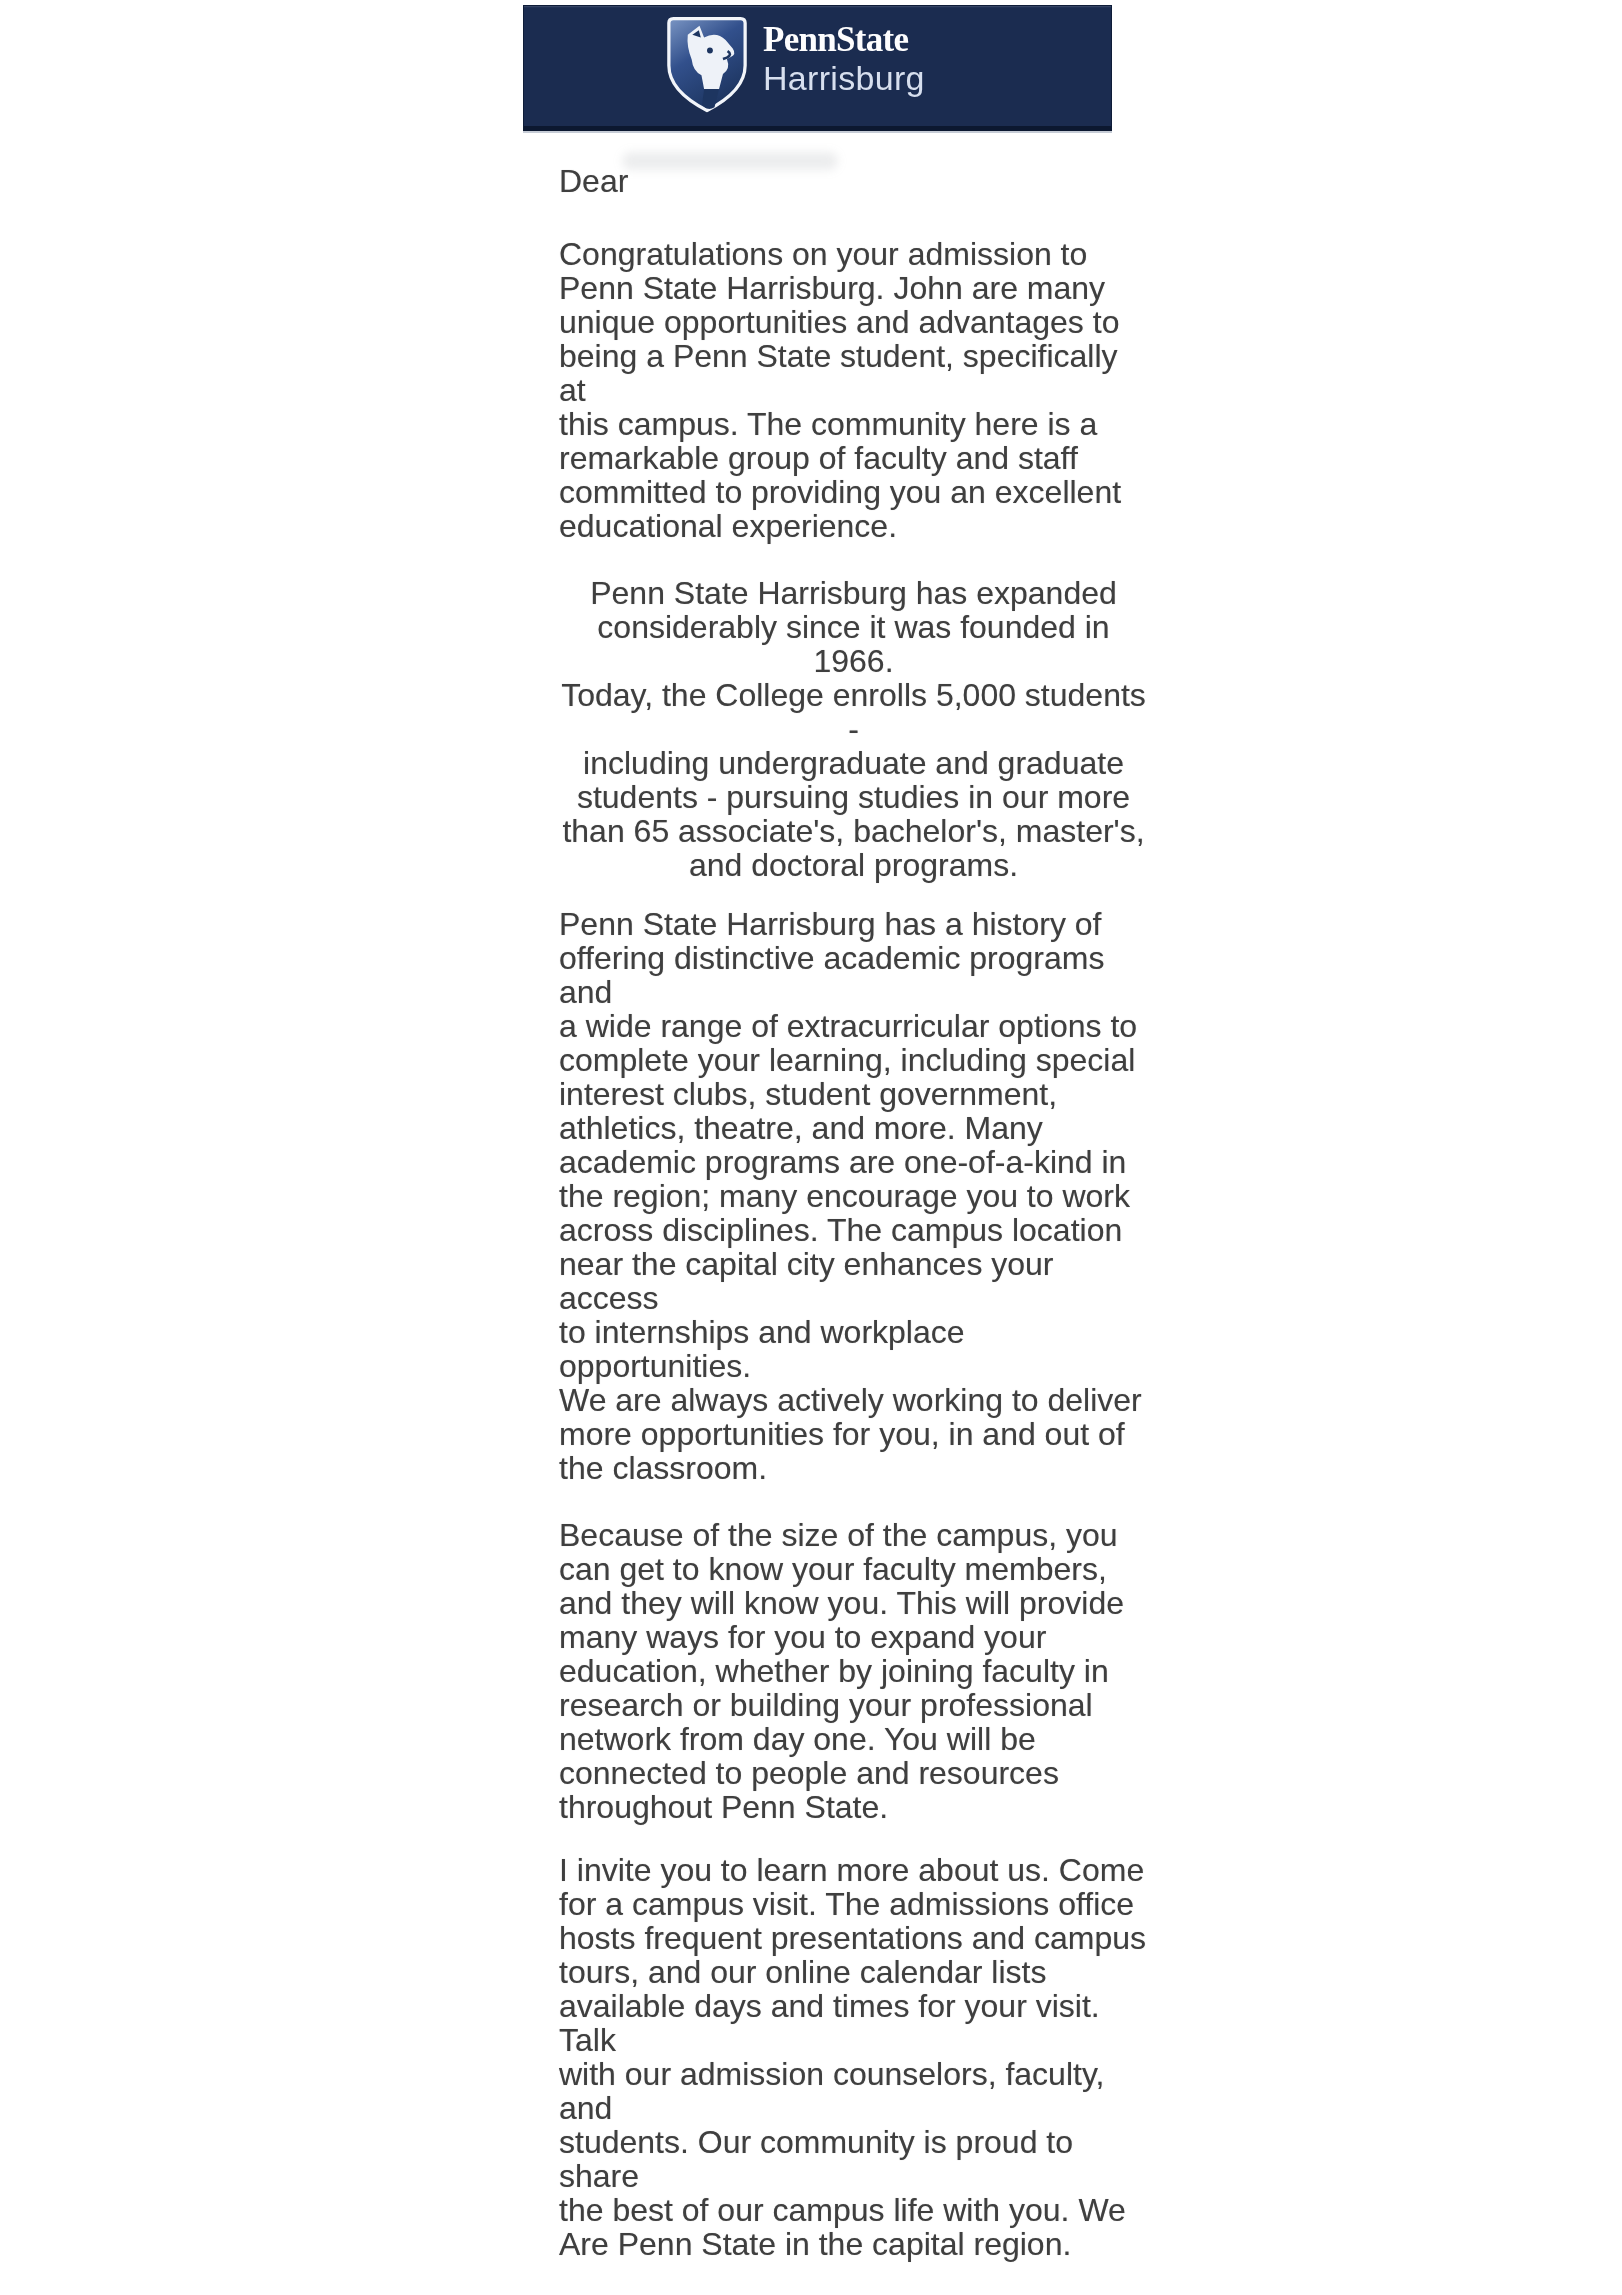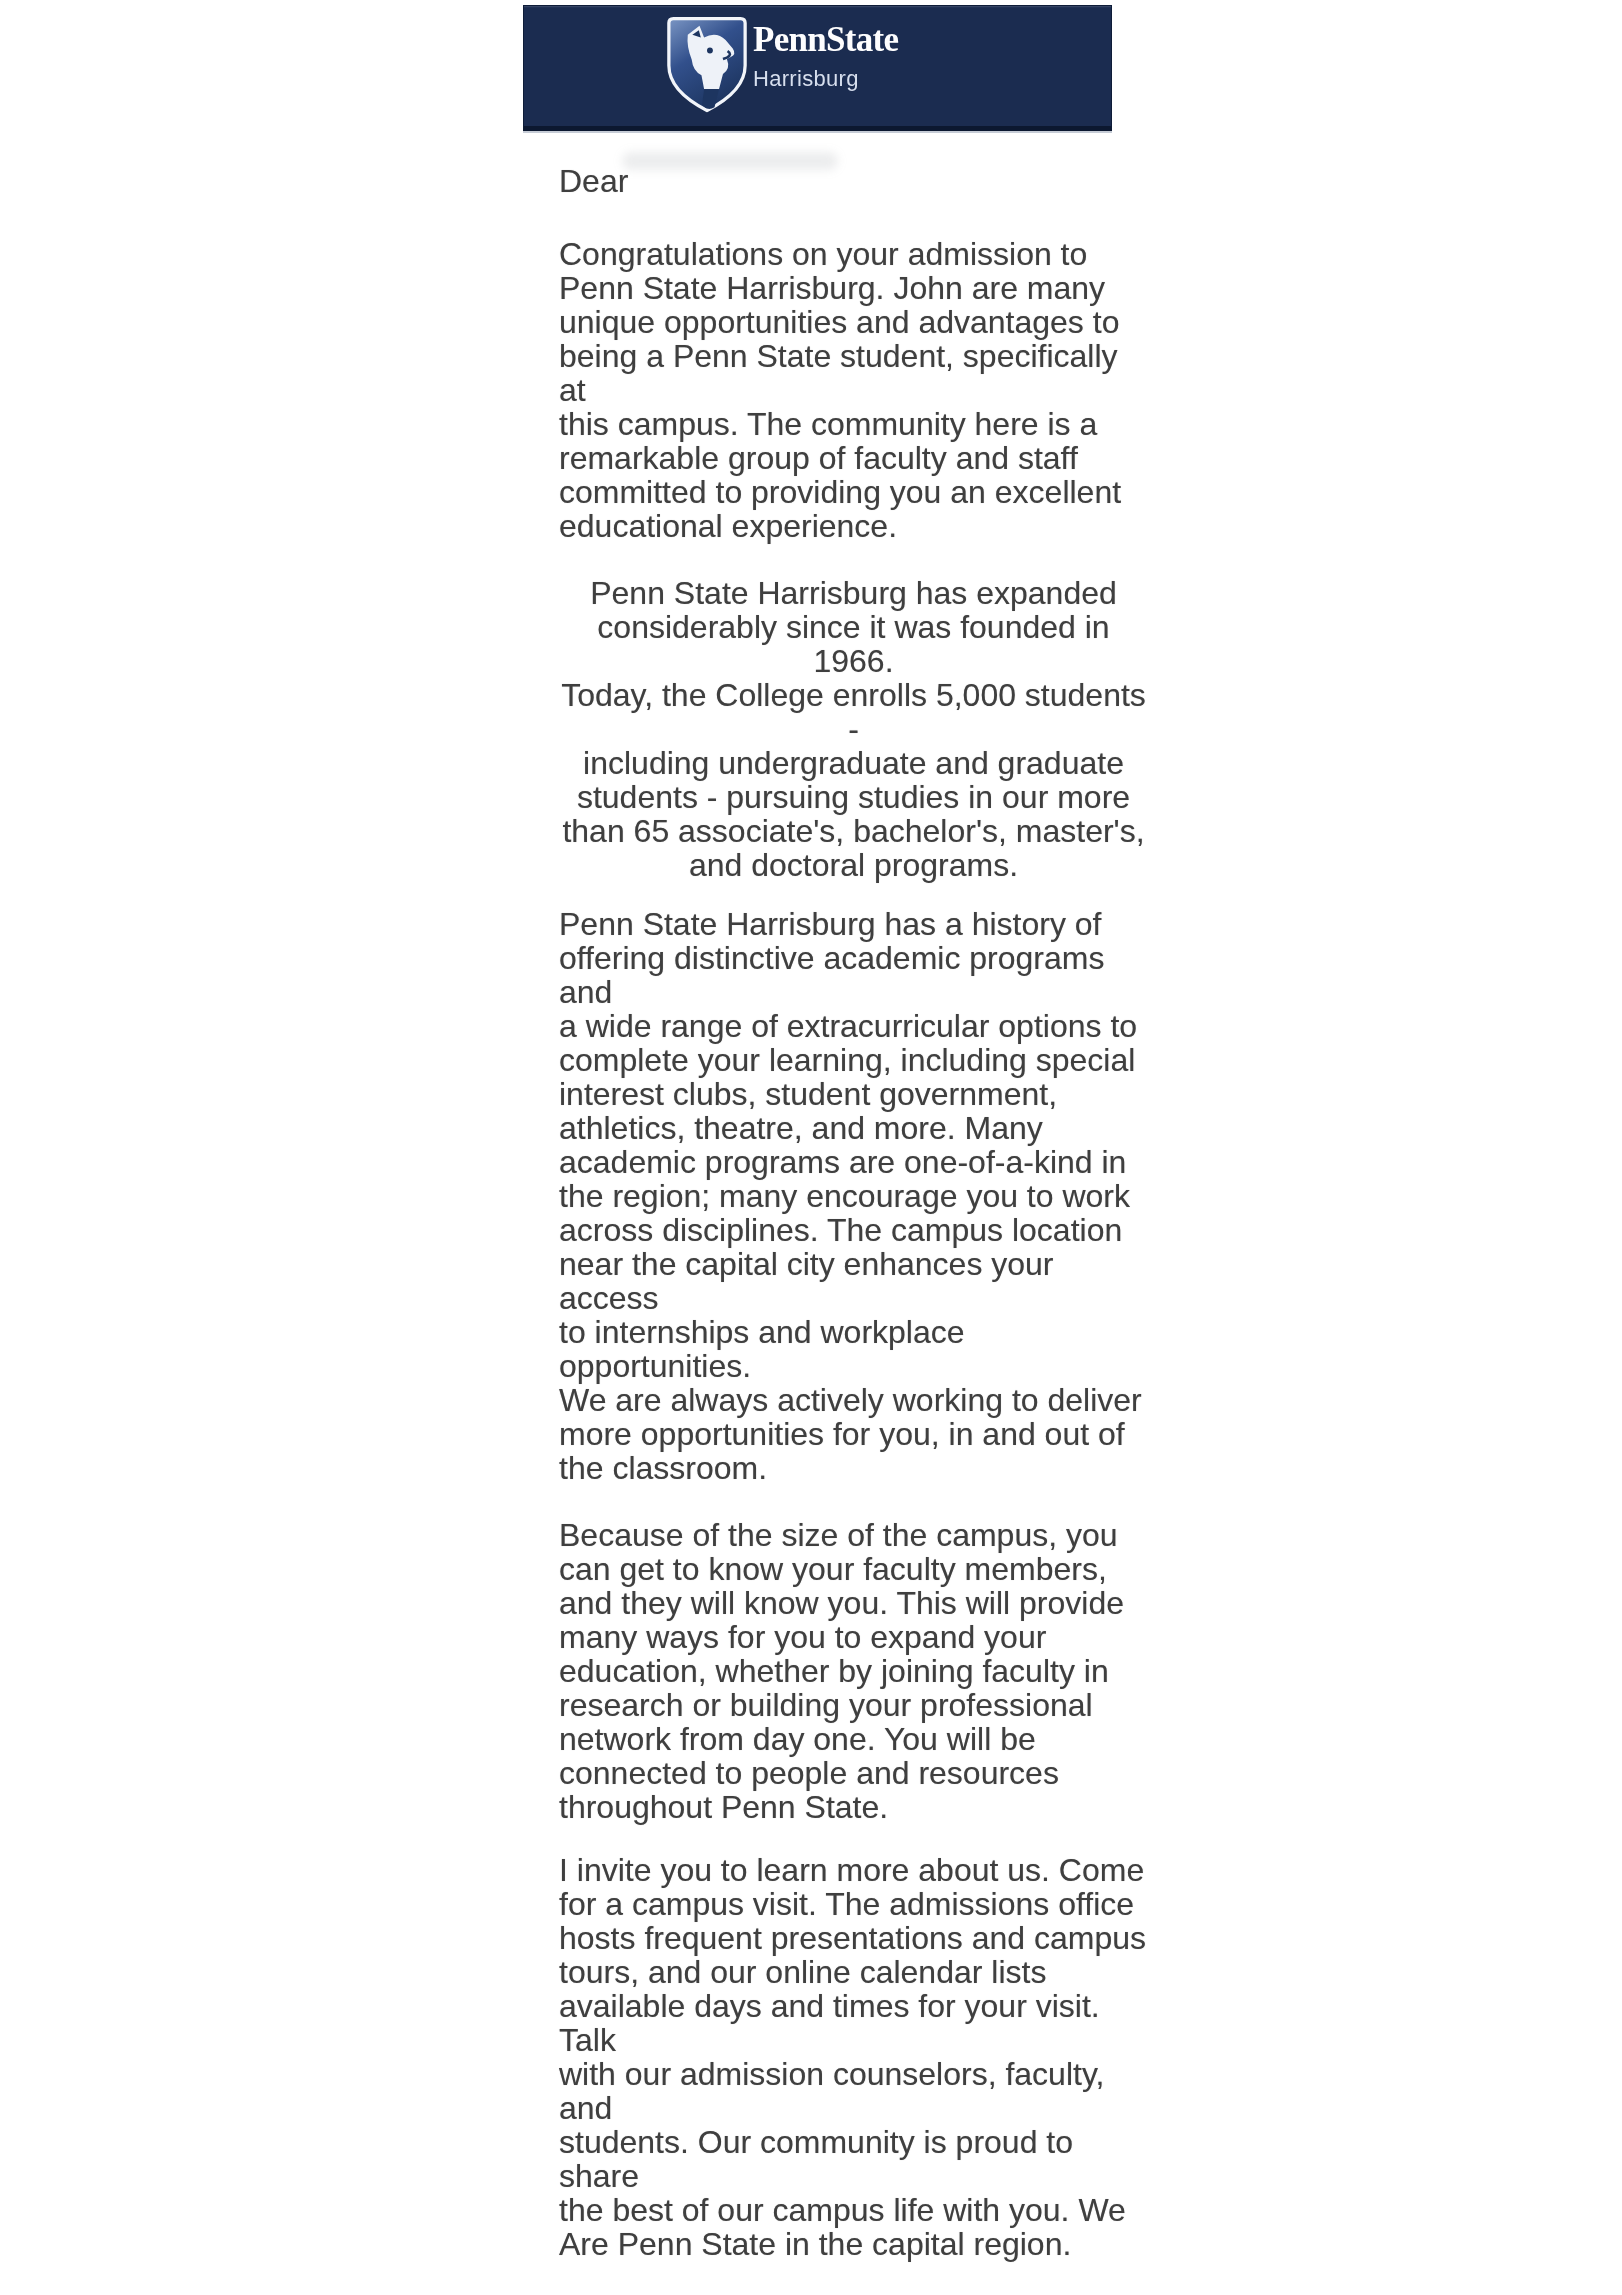--- a/index.html
+++ b/index.html
@@ -15,29 +15,29 @@
   .banner{
     position:absolute;left:523px;top:5.2px;
     width:589px;height:126px;
     background:#1b2c50;
     border:1.3px solid #0e1c38;
     border-bottom:5.2px solid #0c1830;
     box-sizing:border-box;
     box-shadow:0 2px 0 0 #c6ccd6, inset 0 1.3px 0 rgba(255,255,255,.12);
   }
   .shield{position:absolute;left:139px;top:9.2px;width:88px;height:99px;}
-  .wordmark{position:absolute;left:229px;top:14.4px;}
+  .wordmark{position:absolute;left:239px;top:14.4px;}
   .brand{
     font-family:"Liberation Serif", serif;
     font-weight:700;font-size:35px;line-height:38px;
     color:#fdfdfe;letter-spacing:-0.7px;
   }
   .campus{
     font-family:"Liberation Sans", sans-serif;
-    font-weight:400;font-size:22px;line-height:33px;
+    font-weight:400;font-size:34px;line-height:33px;
     color:#d7dfee;letter-spacing:0.3px;margin-top:3.3px;
   }
 
   
   .artifact{
     position:absolute;left:622px;top:152px;width:216px;height:18.3px;
     background:rgba(120,126,138,.14);
     filter:blur(4.6px);border-radius:9.2px;
   }
 

